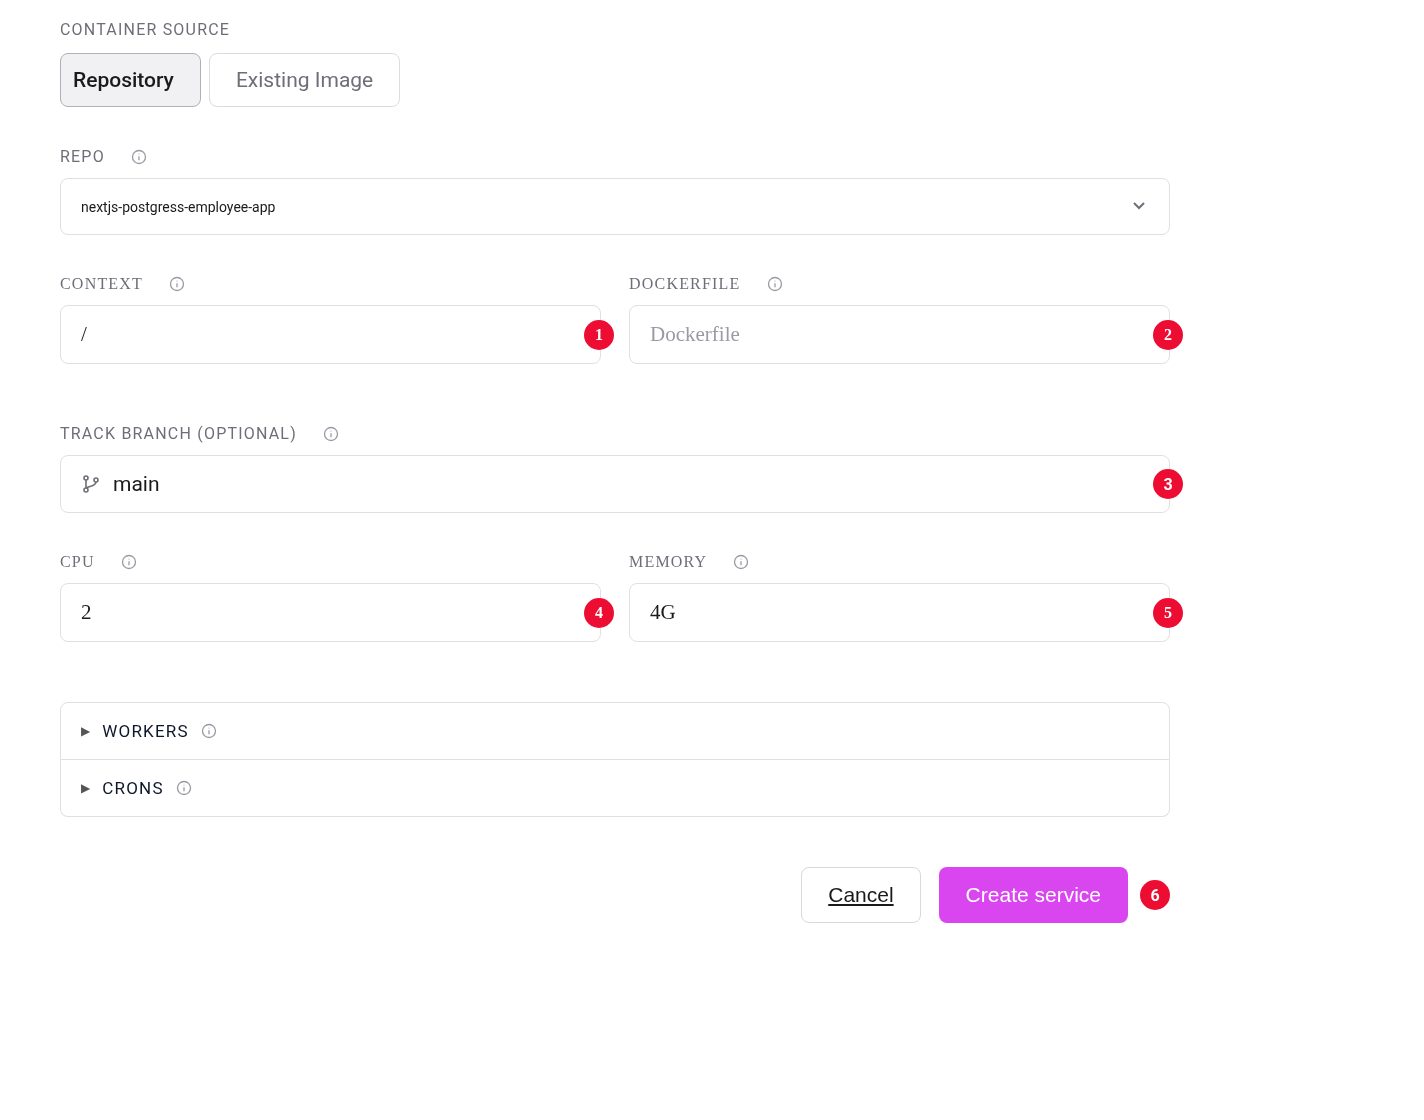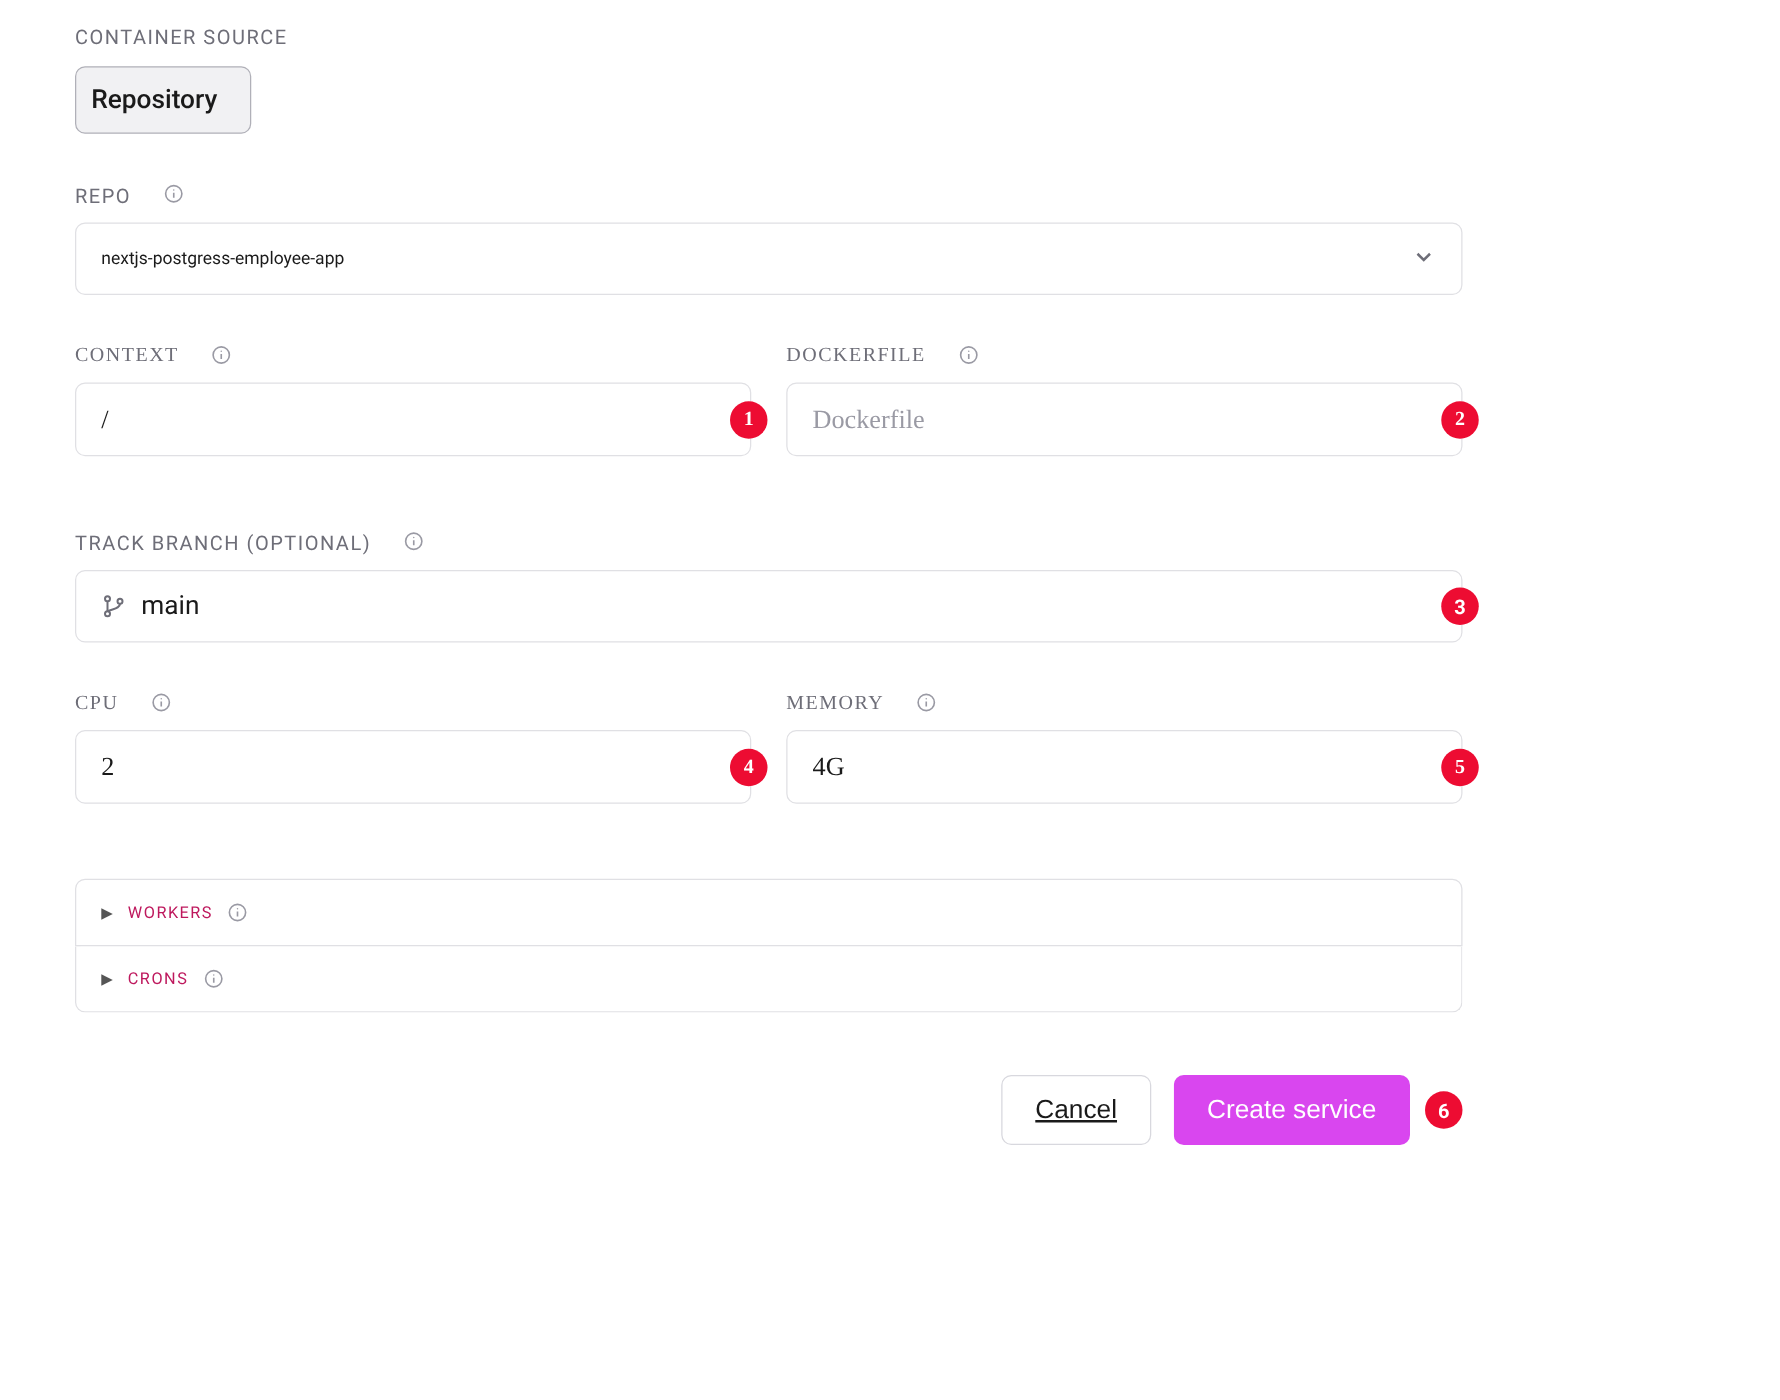--- a/index.html
+++ b/index.html
@@ -46,21 +46,21 @@
     font-weight: 500;
     padding-left: 12px;
   }
   .field-label {
     font-size: 16px;
     letter-spacing: 1.2px;
     color: #6e6e78;
     text-transform: uppercase;
     margin-bottom: 12px;
     display: flex;
-    align-items: flex-start;
+    align-items: center;
     gap: 26px;
     font-weight: 400;
   }
   .dropdown {
     width: 100%;
     border: 1px solid #e0e0e4;
     border-radius: 8px;
     padding: 16px 20px;
     font-size: 14px;
     display: flex;
@@ -123,23 +123,23 @@
     border-bottom-right-radius: 0;
   }
   .collapse-group {
     margin-bottom: 50px;
   }
   .collapsible .tri {
     color: #555;
     font-size: 12px;
   }
   .collapsible .label {
-    font-size: 13px;
+    font-size: 17px;
     letter-spacing: 1.2px;
-    color: #be185d;
+    color: #0f172a;
     font-weight: 400;
   }
   .actions {
     display: flex;
     gap: 18px;
     justify-content: flex-end;
     align-items: center;
   }
   .btn {
     padding: 15px 26px;
@@ -202,20 +202,23 @@
 <body>
 
 <div class="container">
 
   <div class="section-label">
     <span>CONTAINER SOURCE</span>
   </div>
   <div class="tab-group">
     <div class="tab active">
       <span>Repository</span>
+    </div>
+    <div class="tab">
+      <span>Existing Image</span>
     </div>
   </div>
 
   <div class="field-label">
     <span>REPO</span>
     <span class="info-icon">
       <svg width="16" height="16" viewBox="0 0 16 16" fill="none" stroke="currentColor" stroke-width="1.3">
           <circle cx="8" cy="8" r="6.5"></circle>
           <circle cx="8" cy="5" r="0.6" fill="currentColor" stroke="none"></circle>
           <line x1="8" y1="7.2" x2="8" y2="11.2"></line>

